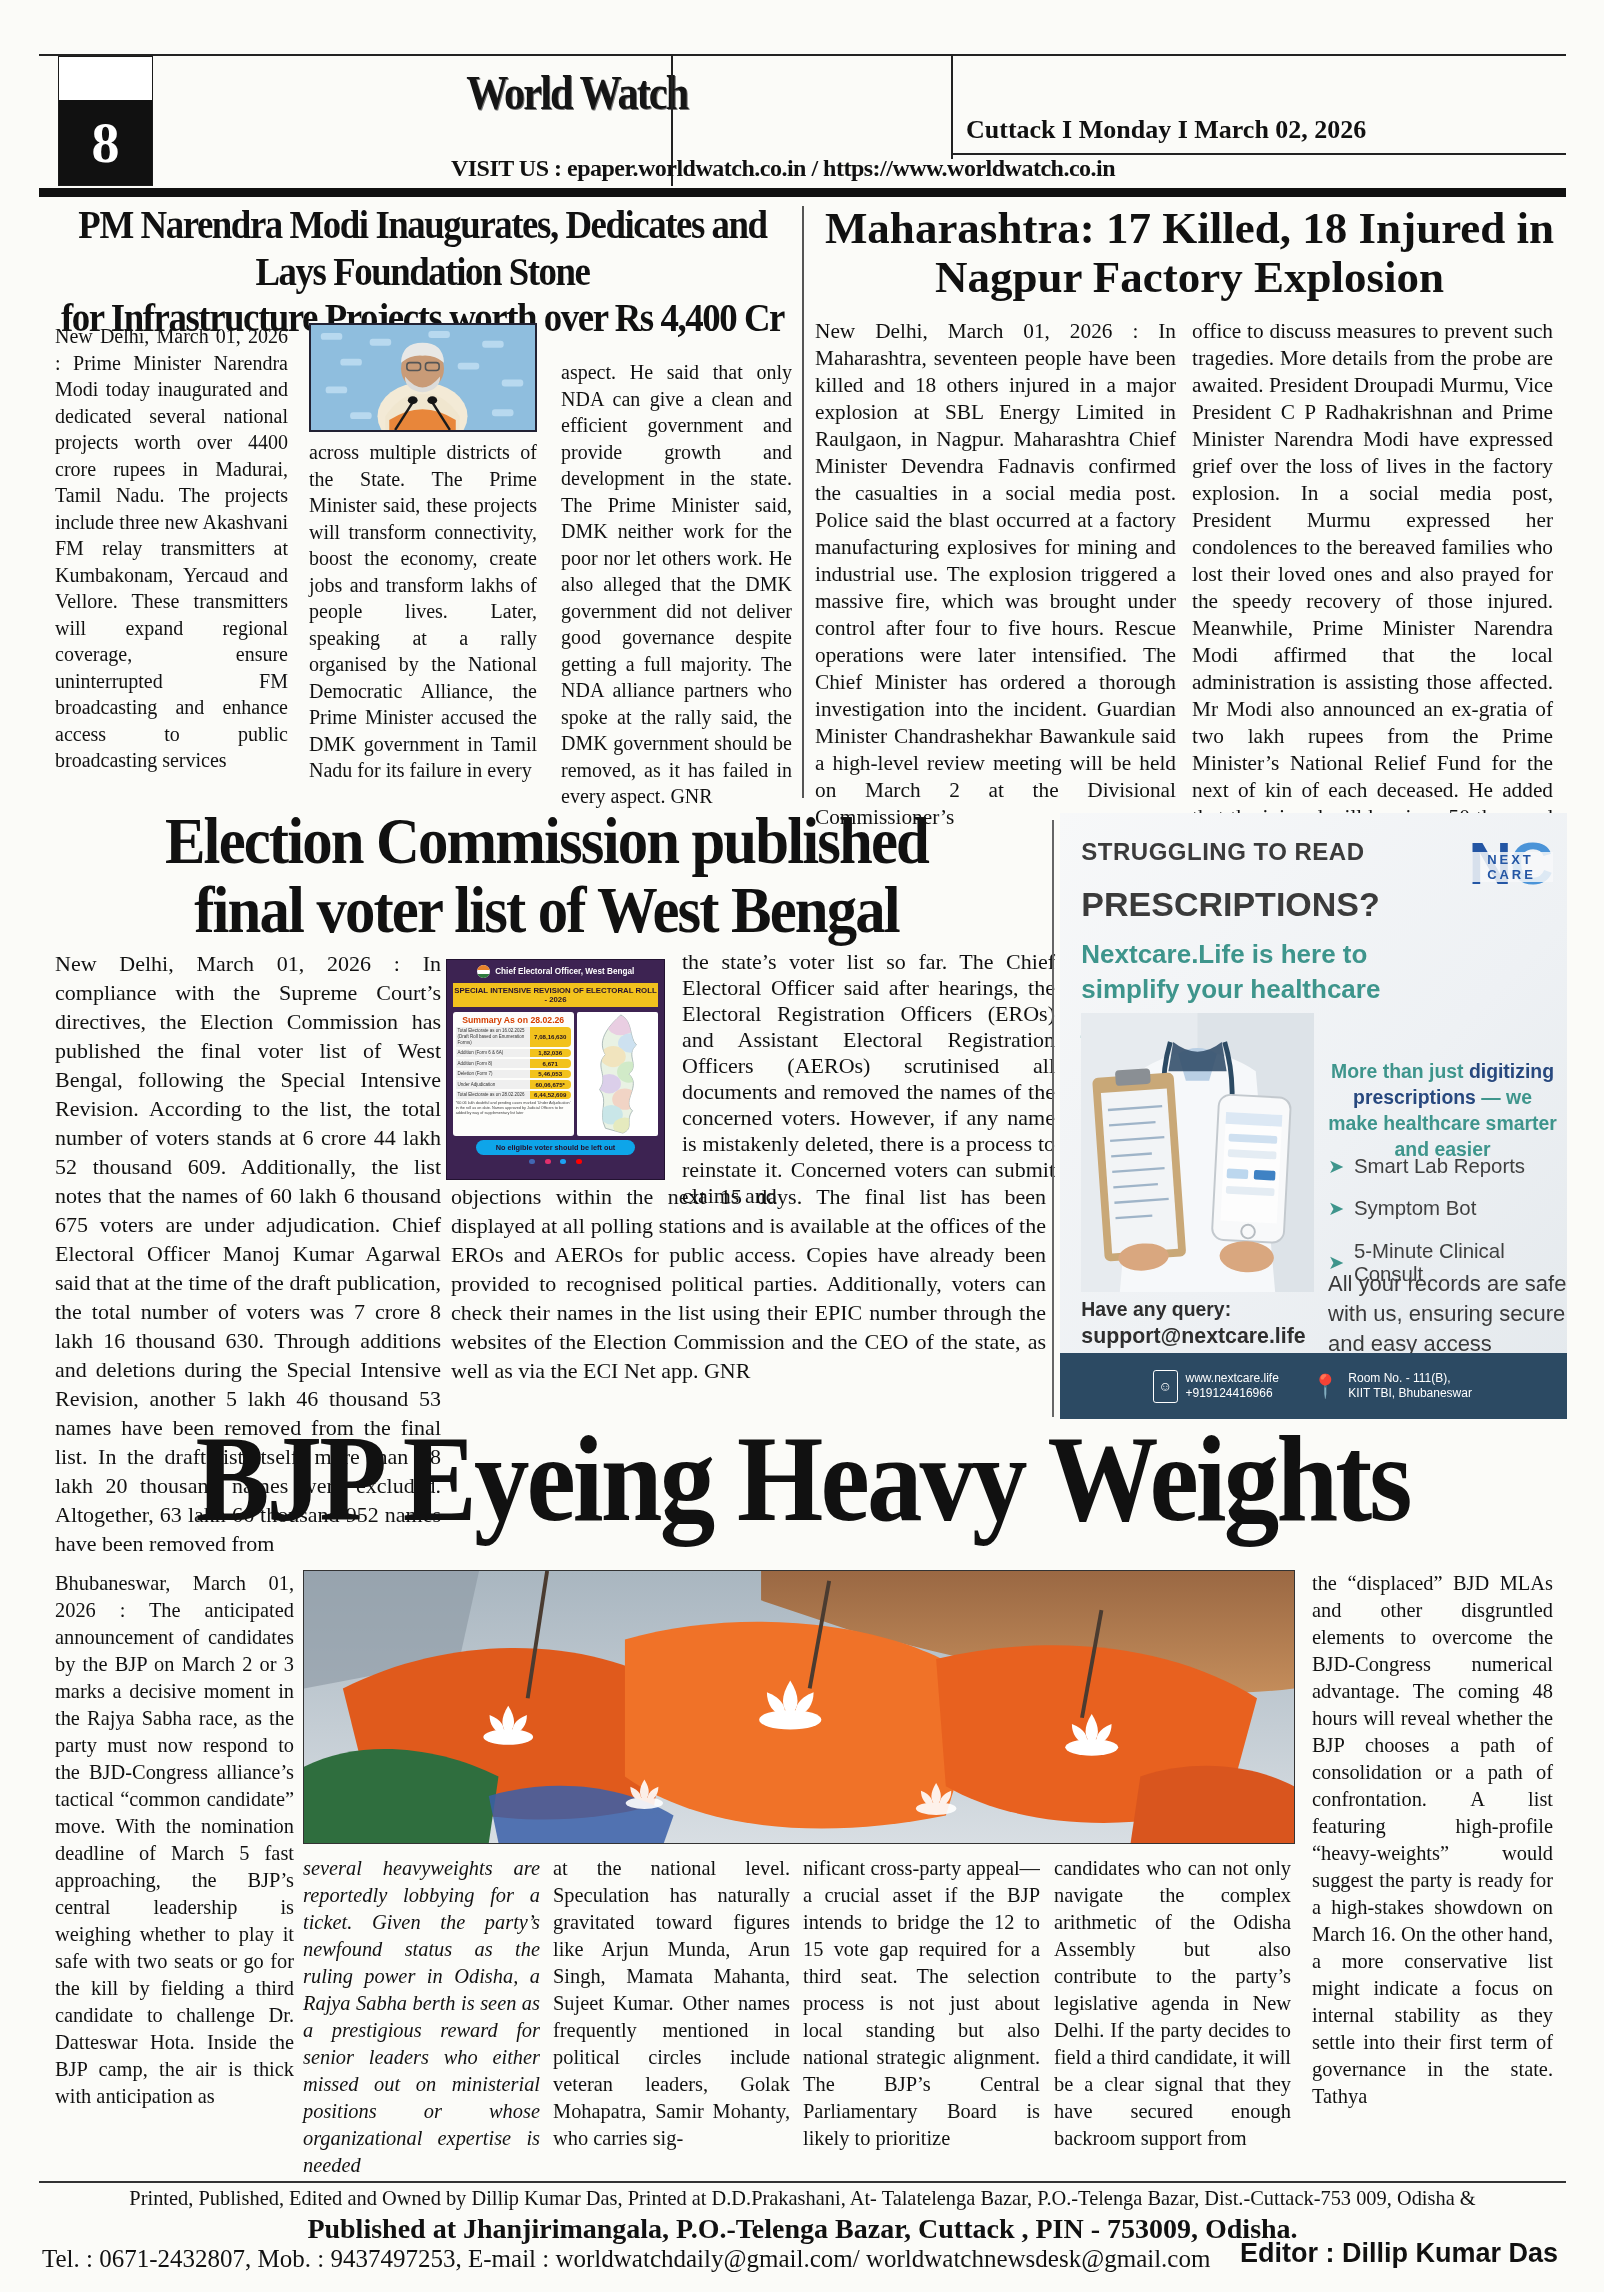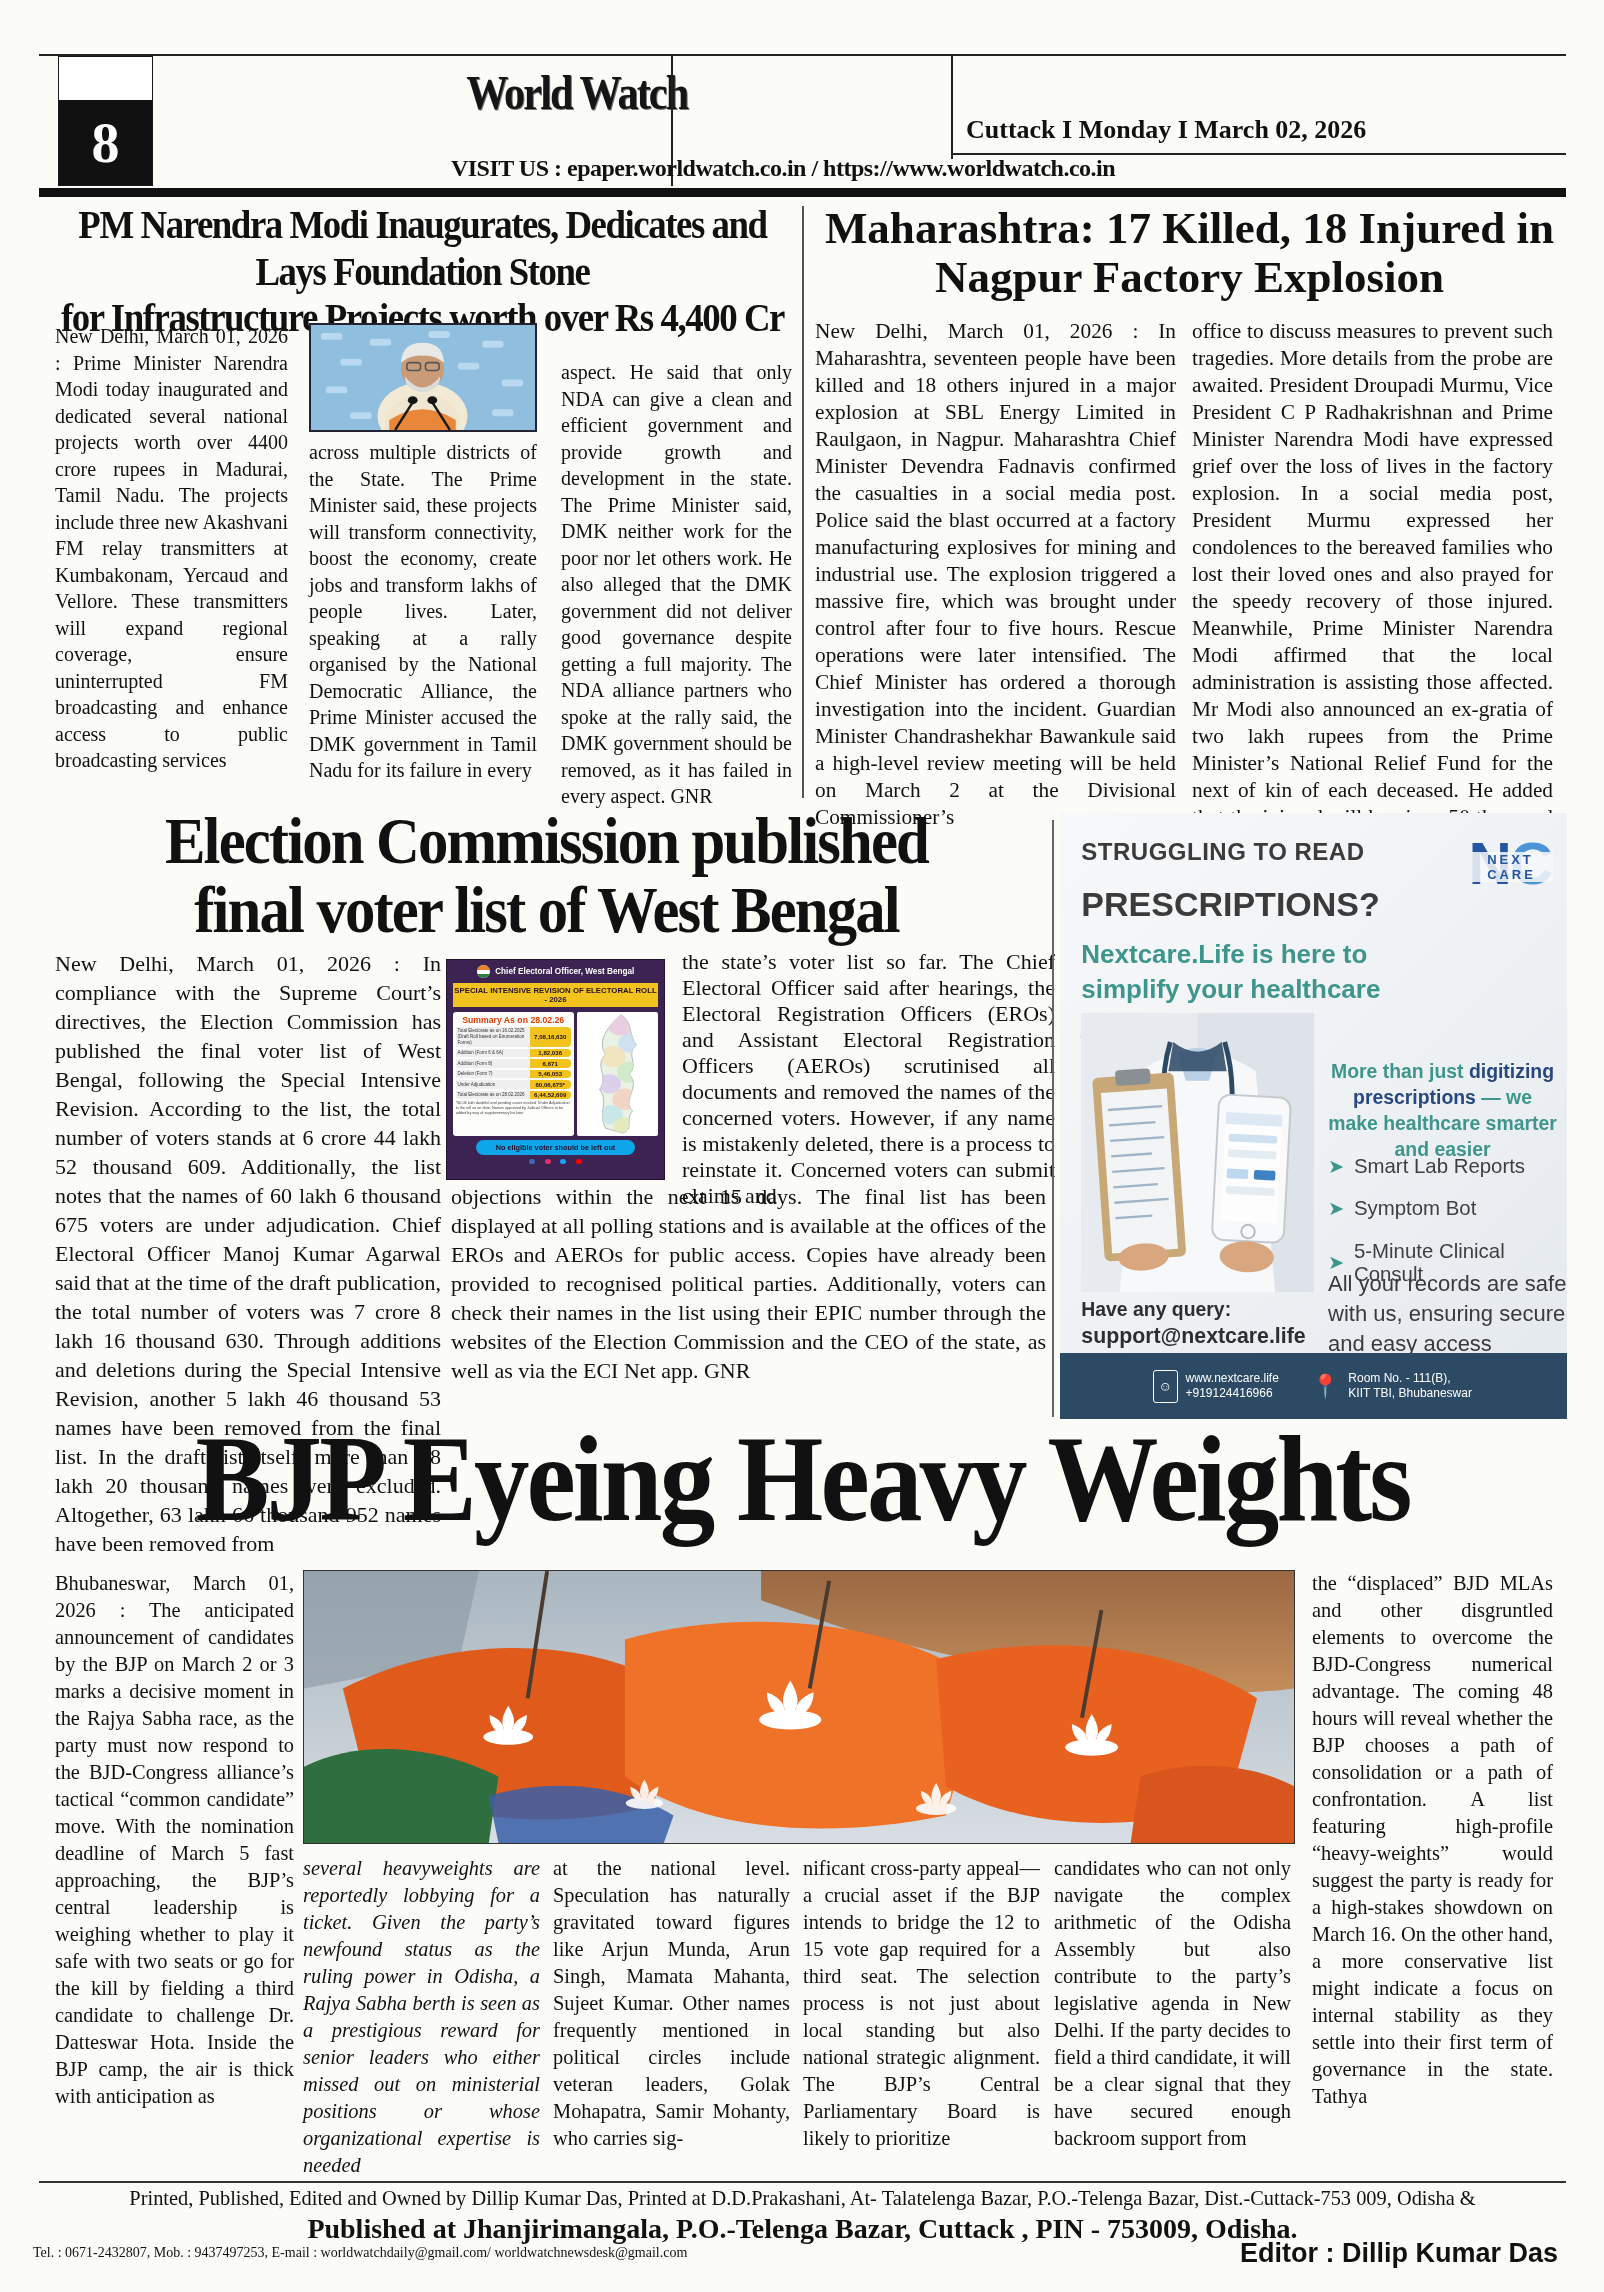--- a/index.html
+++ b/index.html
@@ -103,21 +103,21 @@
        text-align:center;letter-spacing:-2.9px;white-space:nowrap;transform:scale(1.0,1.1);}
   .a4left{left:55px;top:1570px;width:239px;height:604px;font-size:20.4px;line-height:27px;}
   .a4right{left:1312px;top:1570px;width:241px;height:604px;font-size:20.4px;line-height:27px;}
   .a4photo{left:303px;top:1570px;width:992px;height:274px;border:1.9px solid #333;box-sizing:border-box;}
   .a4col{top:1855px;width:237px;height:322px;font-size:20.4px;line-height:27px;}
   .a4A{left:303px;font-style:italic;} .a4B{left:553px;} .a4C{left:803px;} .a4D{left:1054px;}
   
   .foot-rule{left:39px;top:2181px;width:1527px;height:1.9px;background:#333;}
   .footl1{left:0;top:2187px;width:1605px;text-align:center;font-size:20.4px;}
   .footl2{left:0;top:2213px;width:1605px;text-align:center;font-size:28px;font-weight:bold;}
-  .footl3{left:33px;top:2245px;font-size:14px;}
+  .footl3{left:42px;top:2245px;font-size:25px;}
   .foot-editor{right:47px;top:2238px;font-size:27px;font-weight:bold;font-family:"Liberation Sans",sans-serif;}
 </style>
 </head>
 <body>
 
 <div class="abs hdr-topline"></div>
 <div class="abs pagebox">
   <div class="pagebox-black">8</div>
 </div>
 <div class="abs masthead">World Watch</div>

